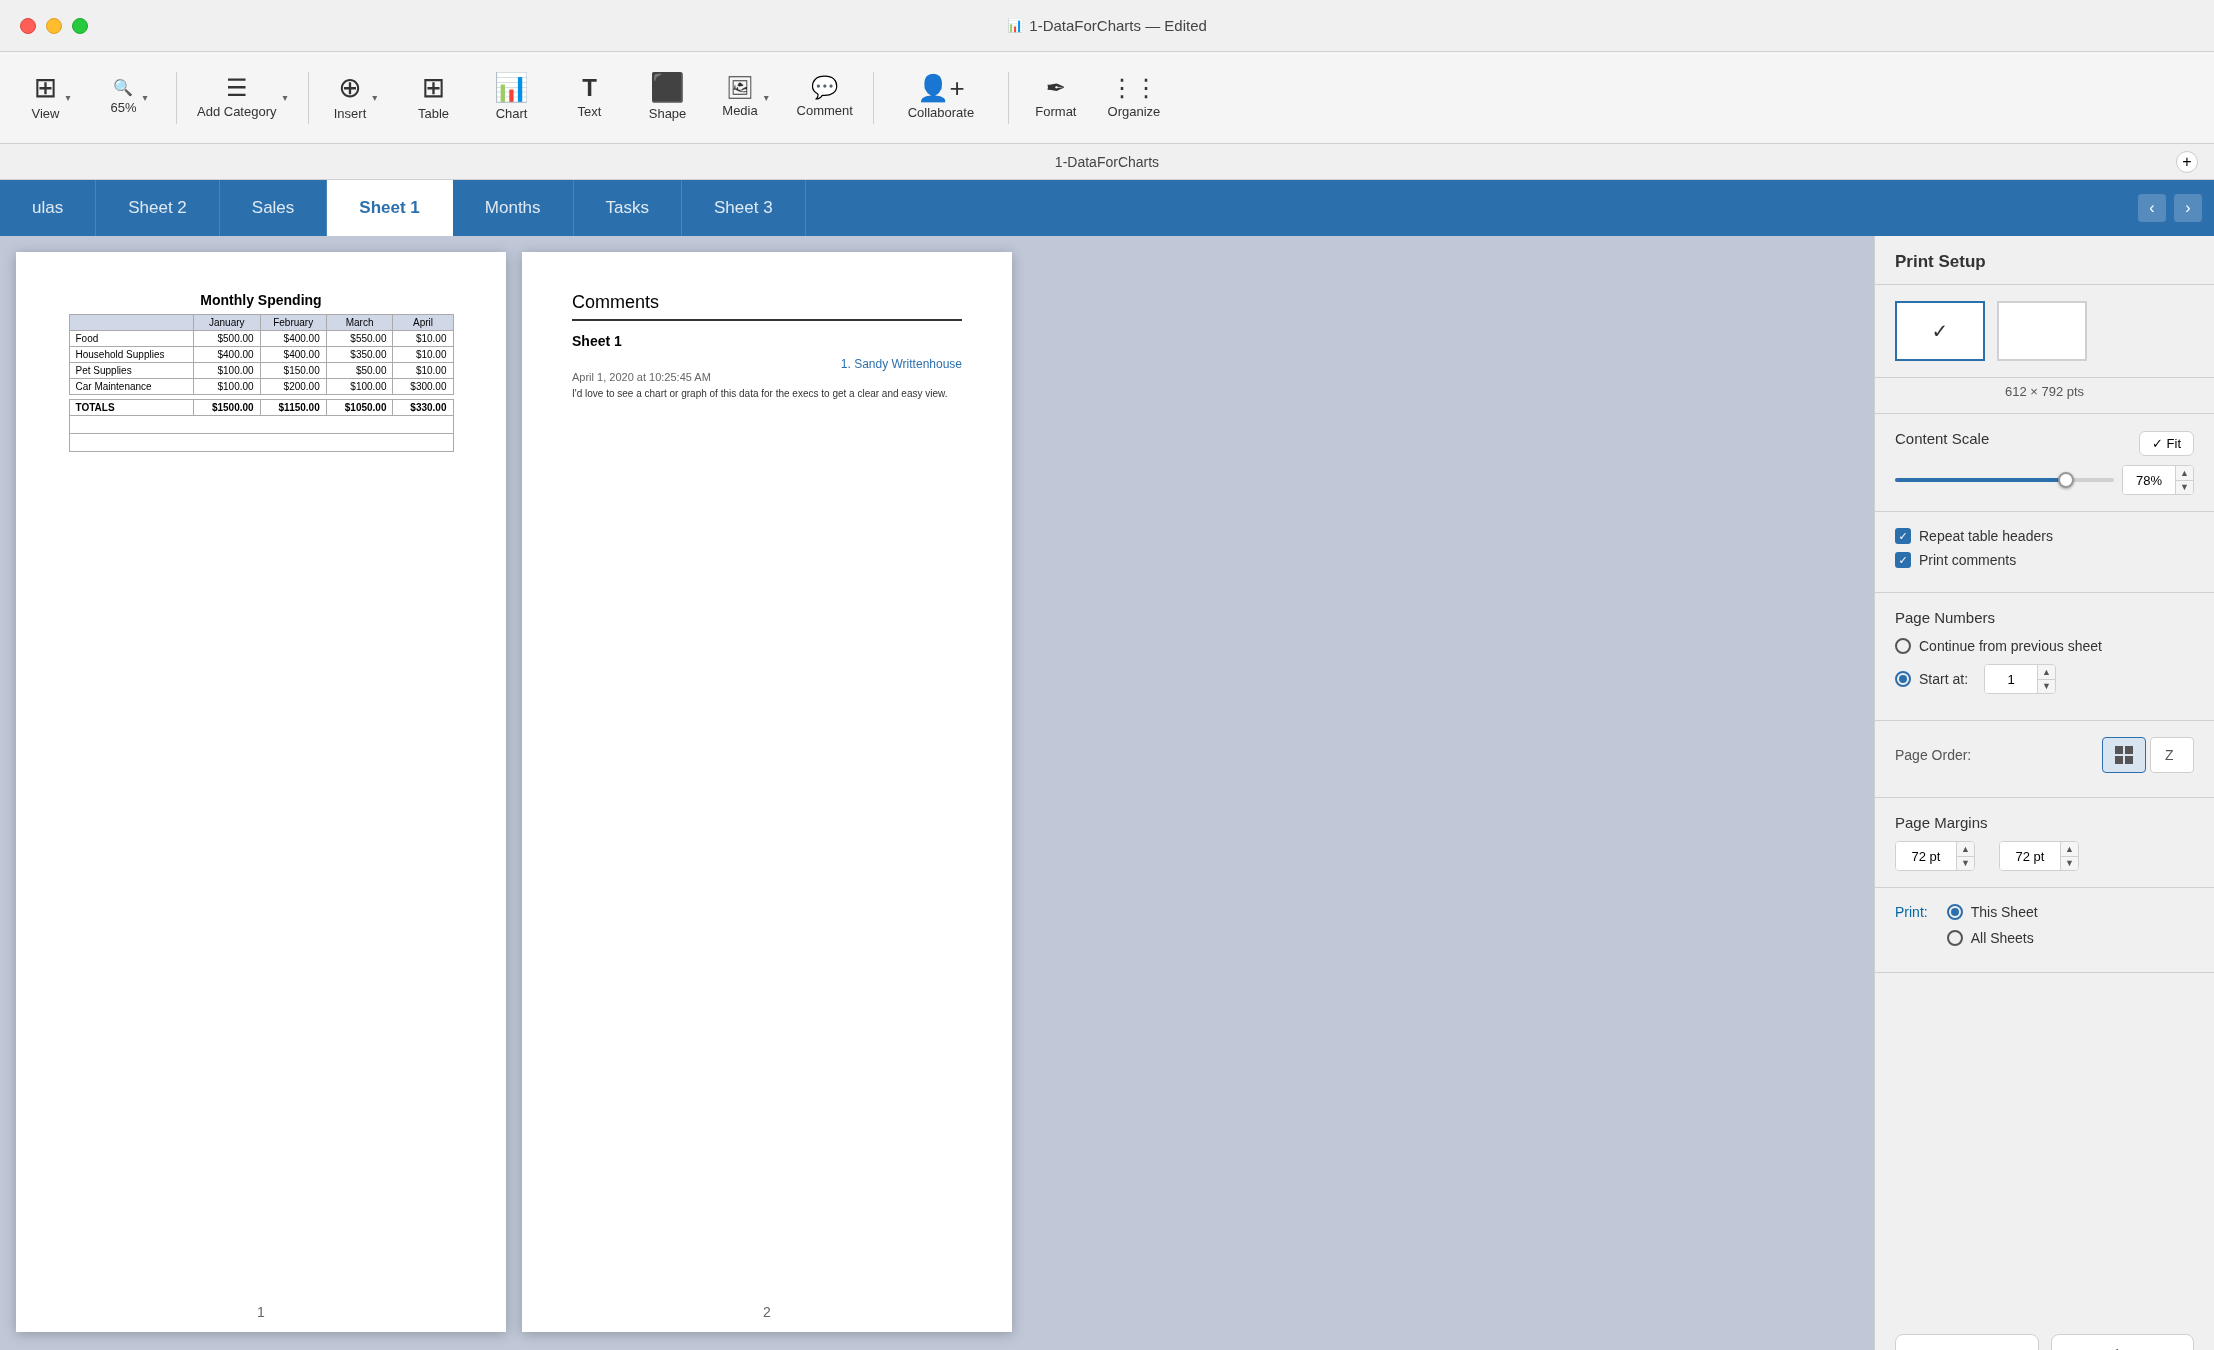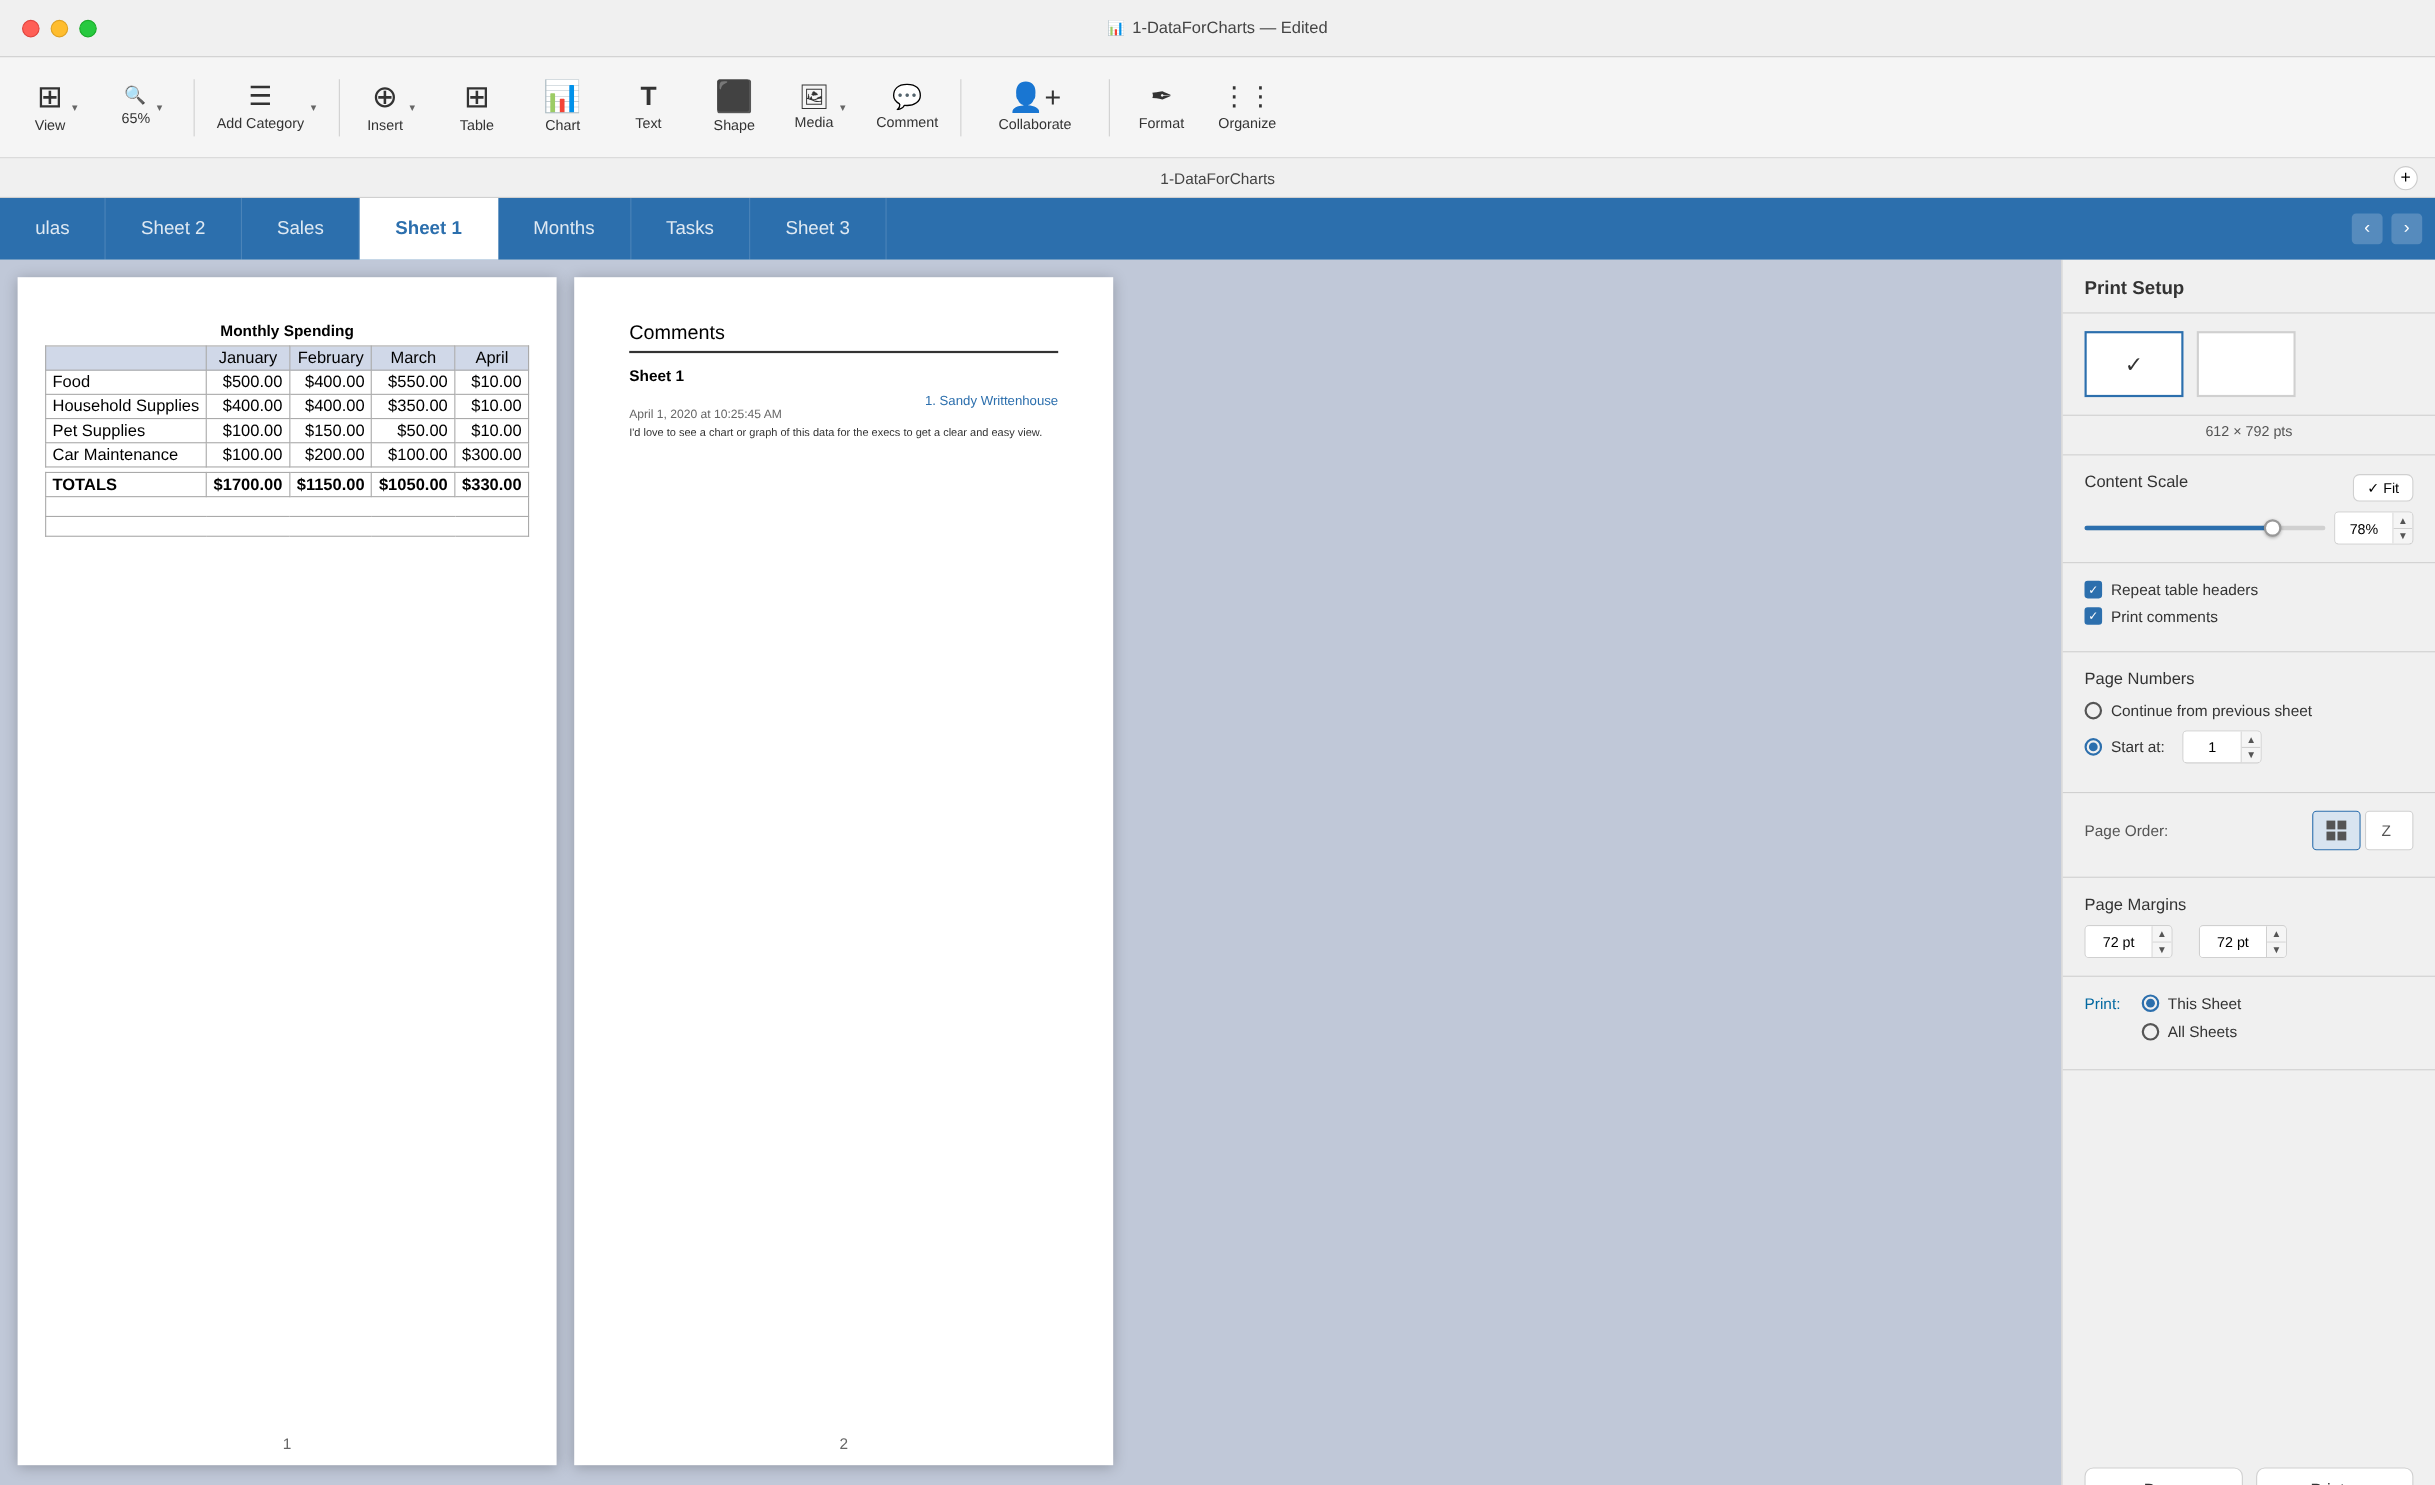--- a/index.html
+++ b/index.html
@@ -183,21 +183,21 @@
       flex-direction: column;
       align-items: center;
     }
     .monthly-title {
       font-size: 14px;
       font-weight: bold;
       margin-bottom: 6px;
       text-align: center;
     }
     .monthly-table {
-      font-size: 15px;
+      font-size: 10px;
       border-collapse: collapse;
       width: 385px;
     }
     .monthly-table th, .monthly-table td {
       border: 1px solid #aaa;
       padding: 2px 6px;
       text-align: right;
       white-space: nowrap;
     }
     .monthly-table th { background: #d0d8e8; font-weight: normal; text-align: center; }
@@ -695,21 +695,21 @@
               <td>$100.00</td>
               <td>$200.00</td>
               <td>$100.00</td>
               <td>$300.00</td>
             </tr>
             <tr>
               <td style="border: none; height: 4px;" colspan="5"></td>
             </tr>
             <tr class="totals-row">
               <td>TOTALS</td>
-              <td>$1700.00</td>
+              <td>$1500.00</td>
               <td>$1150.00</td>
               <td>$1050.00</td>
               <td>$330.00</td>
             </tr>
             <tr>
               <td colspan="5" style="height: 18px;"></td>
             </tr>
             <tr>
               <td colspan="5" style="height: 18px;"></td>
             </tr>

